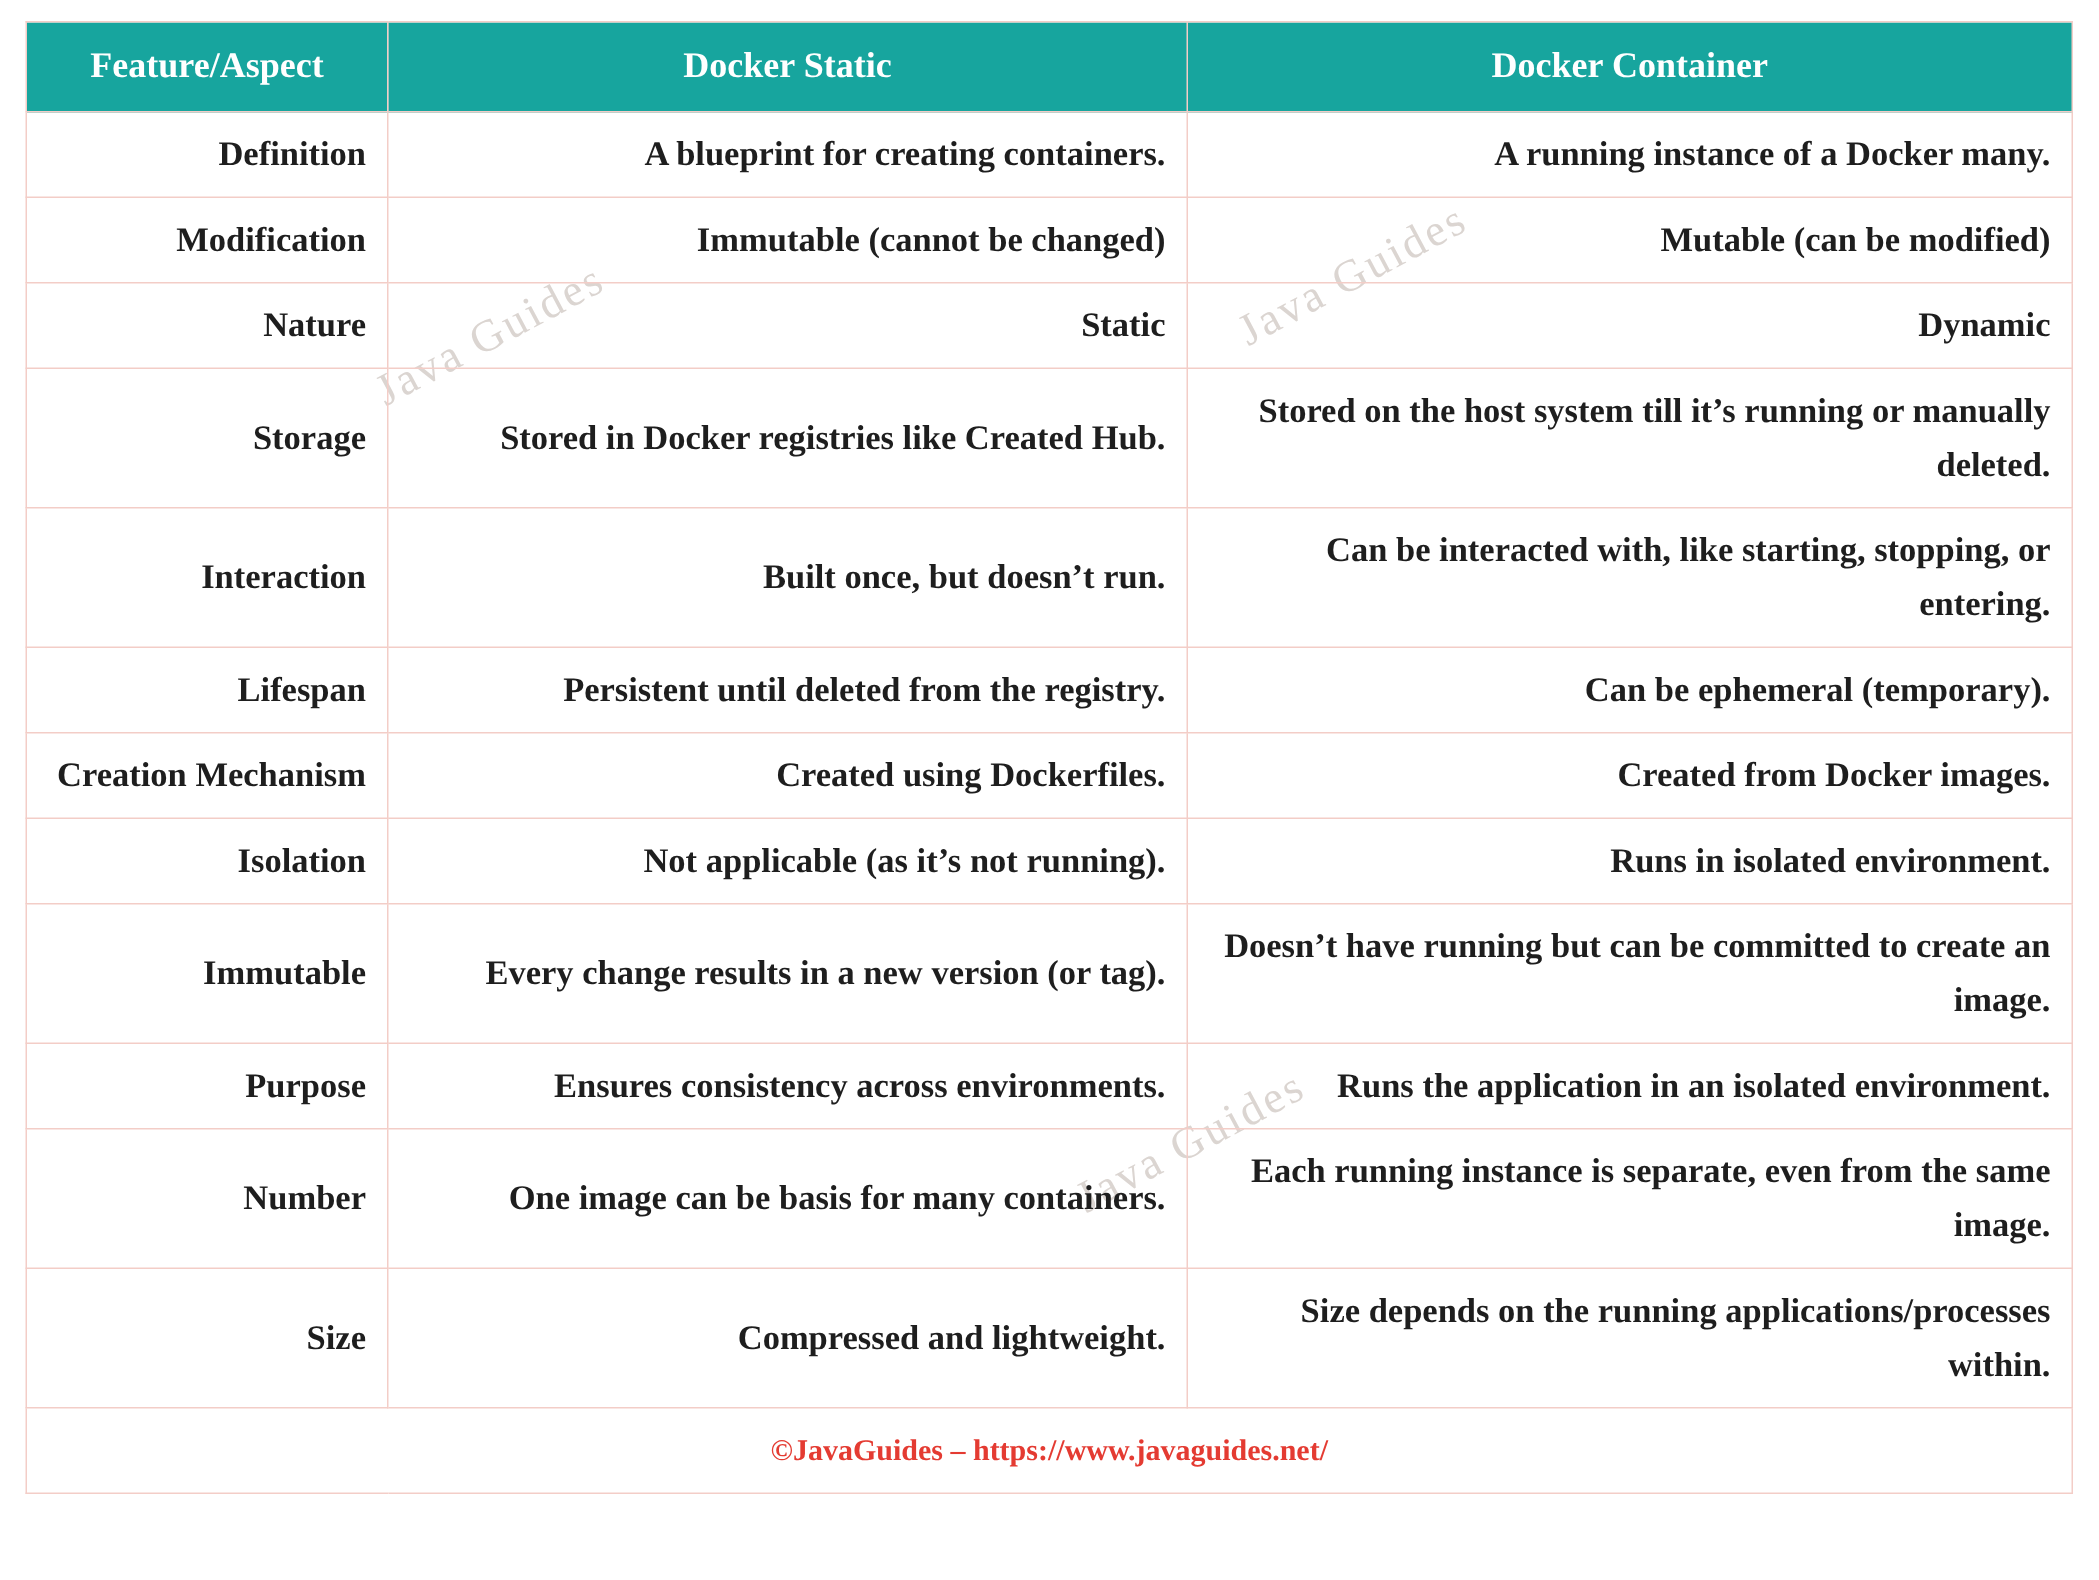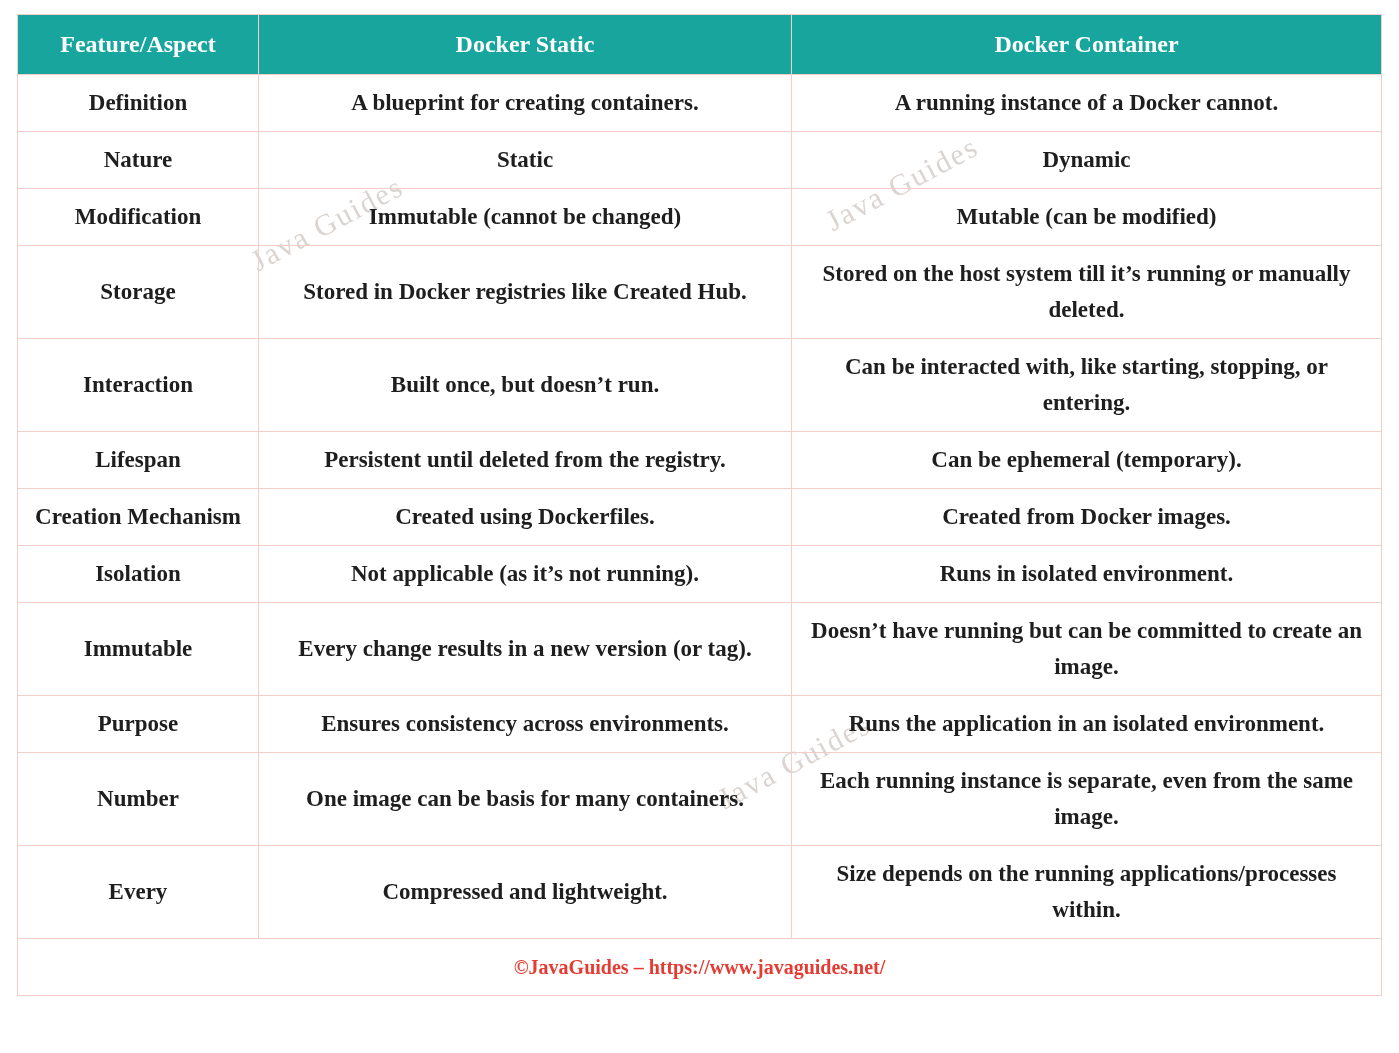--- a/index.html
+++ b/index.html
@@ -50,20 +50,21 @@
     font-size:24px;
     height:47px;
     padding:16px 10px;
   }
   tbody td{
     color:var(--body-text);
     font-size:23px;
     line-height:36px;
     padding:10px 14px;
     background:transparent;
+    text-align:right;
   }
   tfoot td.credit{
     color:var(--footer-text);
     font-size:20px;
     line-height:36px;
     padding:10px 14px;
     font-weight:700;
   }
 </style>
 </head>
@@ -85,31 +86,31 @@
       <tr>
         <th>Feature/Aspect</th>
         <th>Docker Static</th>
         <th>Docker Container</th>
       </tr>
     </thead>
     <tbody>
       <tr>
         <td>Definition</td>
         <td>A blueprint for creating containers.</td>
-        <td>A running instance of a Docker cannot.</td>
+        <td>A running instance of a Docker many.</td>
+      </tr>
+      <tr>
+        <td>Modification</td>
+        <td>Immutable (cannot be changed)</td>
+        <td>Mutable (can be modified)</td>
       </tr>
       <tr>
         <td>Nature</td>
         <td>Static</td>
         <td>Dynamic</td>
-      </tr>
-      <tr>
-        <td>Modification</td>
-        <td>Immutable (cannot be changed)</td>
-        <td>Mutable (can be modified)</td>
       </tr>
       <tr>
         <td>Storage</td>
         <td>Stored in Docker registries like Created Hub.</td>
         <td>Stored on the host system till it’s running or manually deleted.</td>
       </tr>
       <tr>
         <td>Interaction</td>
         <td>Built once, but doesn’t run.</td>
         <td>Can be interacted with, like starting, stopping, or entering.</td>
@@ -138,21 +139,21 @@
         <td>Purpose</td>
         <td>Ensures consistency across environments.</td>
         <td>Runs the application in an isolated environment.</td>
       </tr>
       <tr>
         <td>Number</td>
         <td>One image can be basis for many containers.</td>
         <td>Each running instance is separate, even from the same image.</td>
       </tr>
       <tr>
-        <td>Every</td>
+        <td>Size</td>
         <td>Compressed and lightweight.</td>
         <td>Size depends on the running applications/processes within.</td>
       </tr>
     </tbody>
     <tfoot>
       <tr>
         <td class="credit" colspan="3">©JavaGuides – https://www.javaguides.net/</td>
       </tr>
     </tfoot>
   </table>

